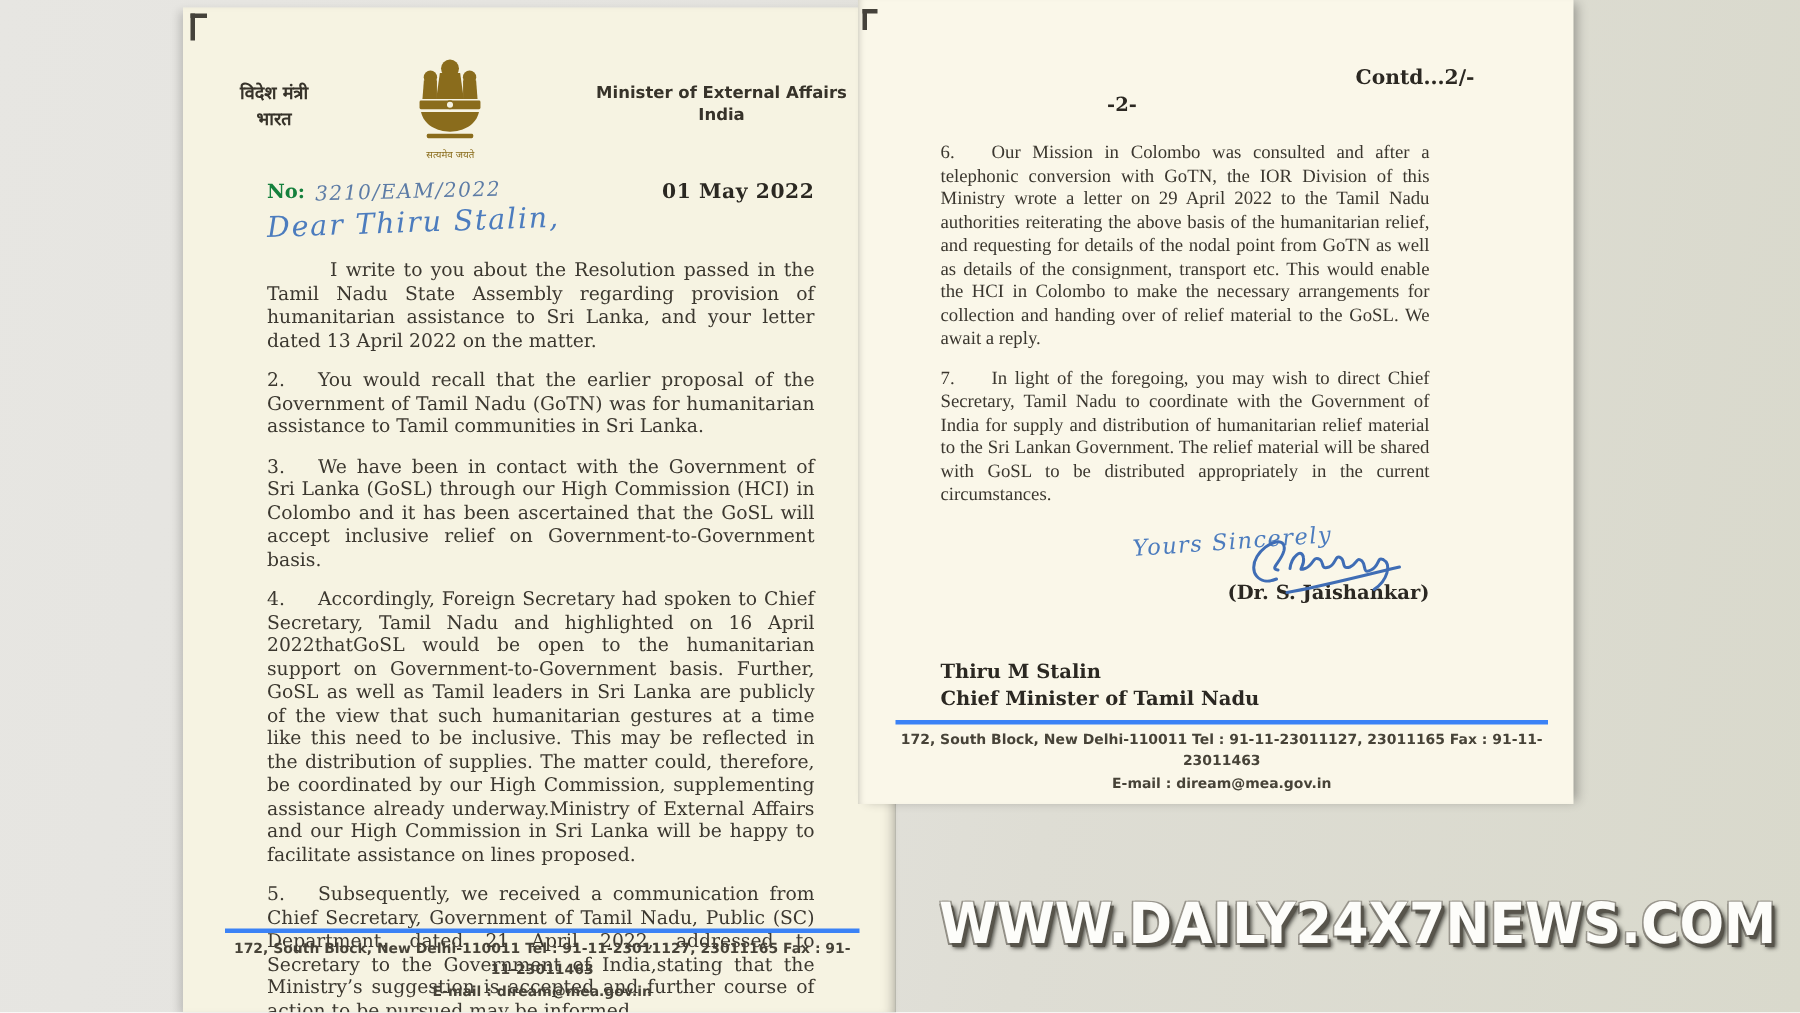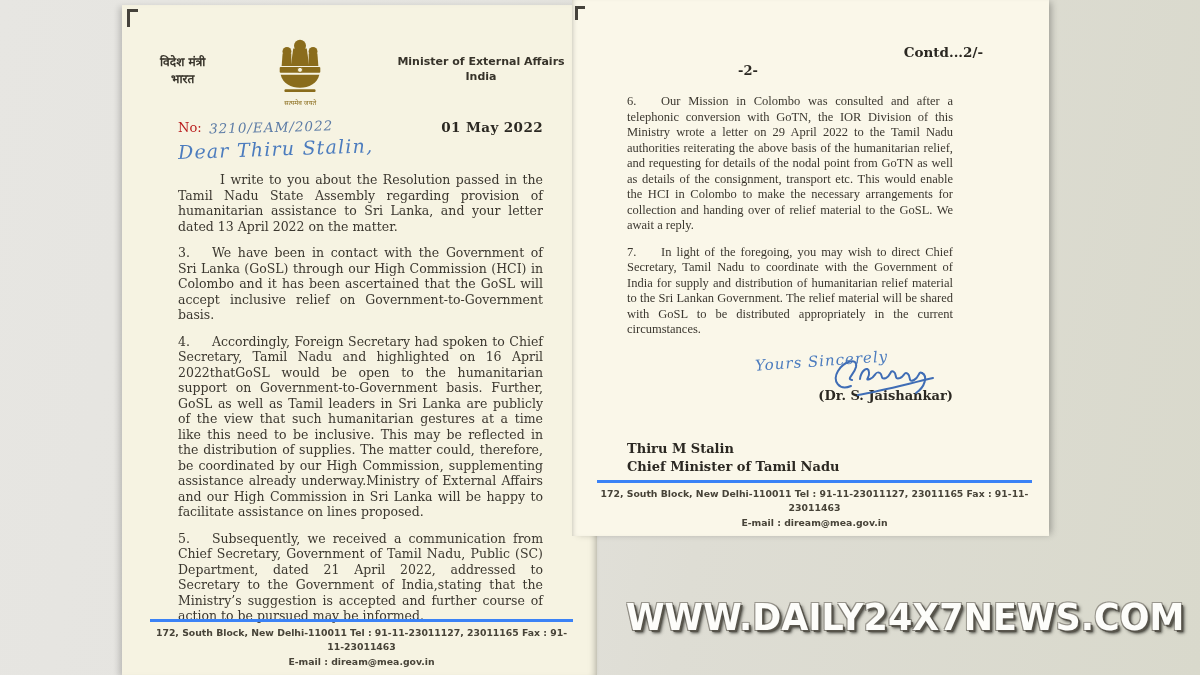--- a/index.html
+++ b/index.html
@@ -29,21 +29,21 @@
     font-family:"DejaVu Sans",sans-serif;font-weight:bold;font-size:12px;
     line-height:1.45;color:#37332a;}
   .emblem-wrap{text-align:center;margin-top:-5px;width:70px;}
   .emblem-motto{font-family:"DejaVu Sans",sans-serif;font-size:6.5px;font-weight:normal;color:#8a6c1c;margin-top:-2px;}
   .english-block{margin-right:-24px;margin-top:13px;width:172px;text-align:center;
     font-family:"DejaVu Sans",sans-serif;font-weight:bold;font-size:11px;
     line-height:1.4;color:#37332a;}
 
   
   .ref-row{display:flex;justify-content:space-between;align-items:baseline;margin-top:10px;}
-  .ref-label{font-weight:normal;font-size:13px;color:#b91c1c;}
+  .ref-label{font-weight:bold;font-size:13px;color:#15803d;}
   .ref-hand{font-style:italic;font-size:13.5px;color:#5d7ca6;letter-spacing:1px;
     display:inline-block;transform:rotate(-1.5deg);margin-left:7px;}
   .letter-date{font-weight:bold;font-size:13.5px;color:#2b2822;letter-spacing:.4px;margin-left:36px;}
 
   .salutation{margin-top:5px;font-style:italic;font-size:19px;color:#4c7cbe;
     letter-spacing:1.2px;transform:rotate(-2deg);transform-origin:left;width:230px;}
 
   
   .body-text p{margin:0 0 11px;font-size:12.5px;line-height:15.5px;color:#3b372f;
     text-align:justify;}
@@ -127,20 +127,21 @@
       <div>
         <span class="ref-label">No:</span><span class="ref-hand">3210/EAM/2022</span>
       </div>
       <div class="letter-date">01 May 2022</div>
     </div>
 
     <div class="salutation">Dear Thiru Stalin,</div>
 
     <div class="body-text">
       <p class="indent">I write to you about the Resolution passed in the Tamil Nadu State Assembly regarding provision of humanitarian assistance to Sri Lanka, and your letter dated 13 April 2022 on the matter.</p>
+      <p><span class="pnum">2.</span><span>You would recall that the earlier proposal of the Government of Tamil Nadu (GoTN) was for humanitarian assistance to Tamil communities in Sri Lanka.</span></p>
       <p><span class="pnum">3.</span><span>We have been in contact with the Government of Sri Lanka (GoSL) through our High Commission (HCI) in Colombo and it has been ascertained that the GoSL will accept inclusive relief on Government-to-Government basis.</span></p>
       <p><span class="pnum">4.</span><span>Accordingly, Foreign Secretary had spoken to Chief Secretary, Tamil Nadu and highlighted on 16 April 2022thatGoSL would be open to the humanitarian support on Government-to-Government basis. Further, GoSL as well as Tamil leaders in Sri Lanka are publicly of the view that such humanitarian gestures at a time like this need to be inclusive. This may be reflected in the distribution of supplies. The matter could, therefore, be coordinated by our High Commission, supplementing assistance already underway.Ministry of External Affairs and our High Commission in Sri Lanka will be happy to facilitate assistance on lines proposed.</span></p>
       <p><span class="pnum">5.</span><span>Subsequently, we received a communication from Chief Secretary, Government of Tamil Nadu, Public (SC) Department, dated 21 April 2022, addressed to Secretary to the Government of India,stating that the Ministry’s suggestion is accepted and further course of action to be pursued may be informed.</span></p>
     </div>
 
     <div class="page-footer">
       <div>172, South Block, New Delhi-110011 Tel : 91-11-23011127, 23011165 Fax : 91-11-23011463</div>
       <div>E-mail : diream@mea.gov.in</div>
     </div>
   </div>

